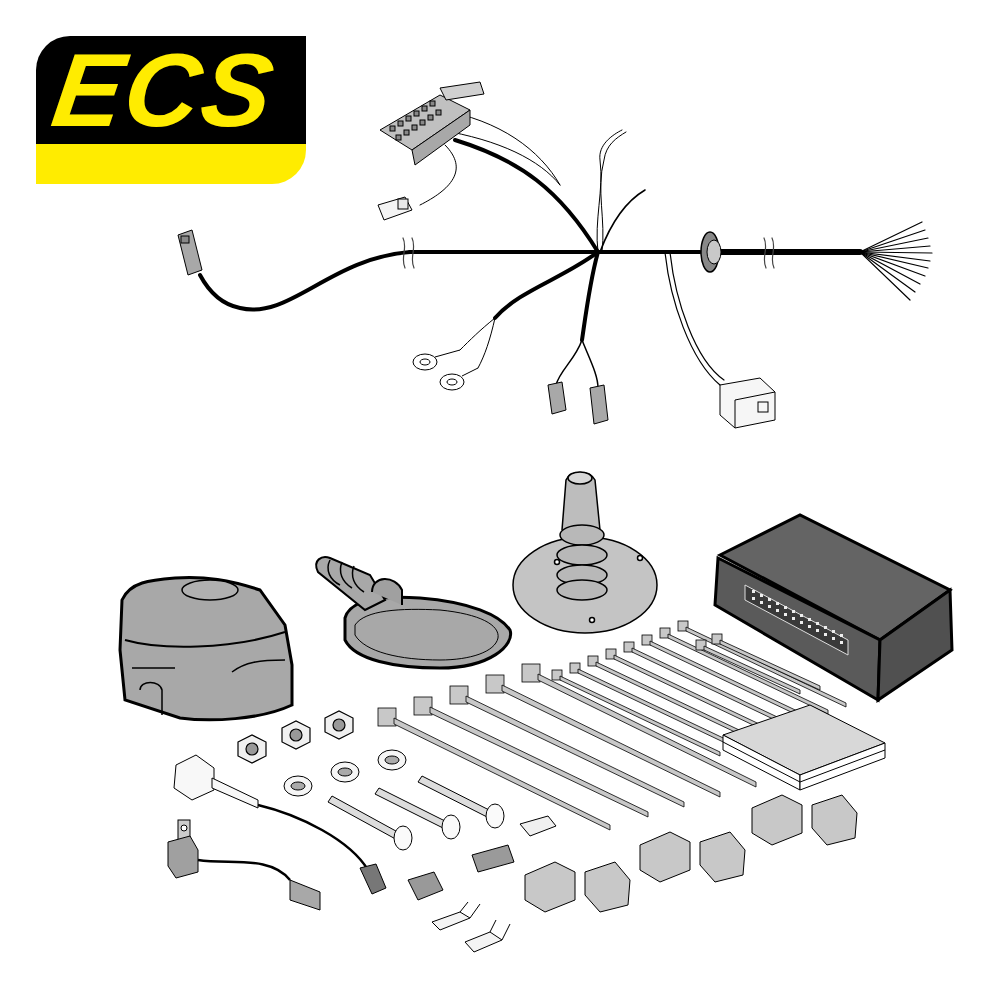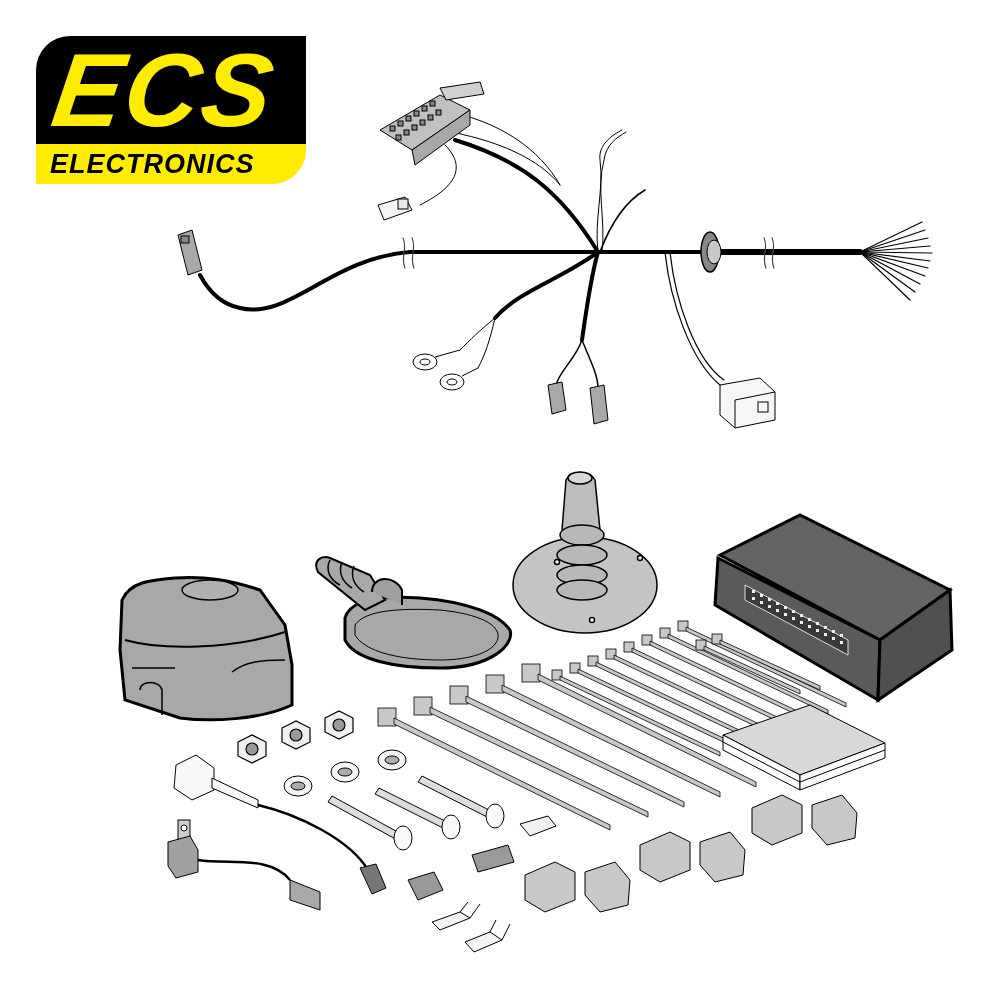--- a/index.html
+++ b/index.html
@@ -11,21 +11,20 @@
   .logo-sub{position:absolute;left:14px;top:112px;font-family:"Liberation Sans",sans-serif;font-weight:bold;font-style:italic;font-size:27px;letter-spacing:1px;color:#000;line-height:32px;}
   svg.art{position:absolute;left:0;top:0;}
 </style>
 </head>
 <body>
 
 <div class="logo">
   <div class="logo-black"></div>
   <div class="logo-yellow"></div>
   <div class="logo-ecs">ECS</div>
-  <div class="logo-sub">ELECTRONICS</div>
 </div>
 
 <svg class="art" width="1000" height="1000" viewBox="0 0 1000 1000">
 
   <g fill="none" stroke="#000" stroke-linecap="round">
 
     <path d="M410 252 L700 252" stroke-width="4"></path>
     <path d="M720 252 L860 252" stroke-width="6"></path>
     <path d="M410 252 C 330 258, 290 320, 240 308 C 220 304, 208 290, 200 275" stroke-width="4"></path>
 

